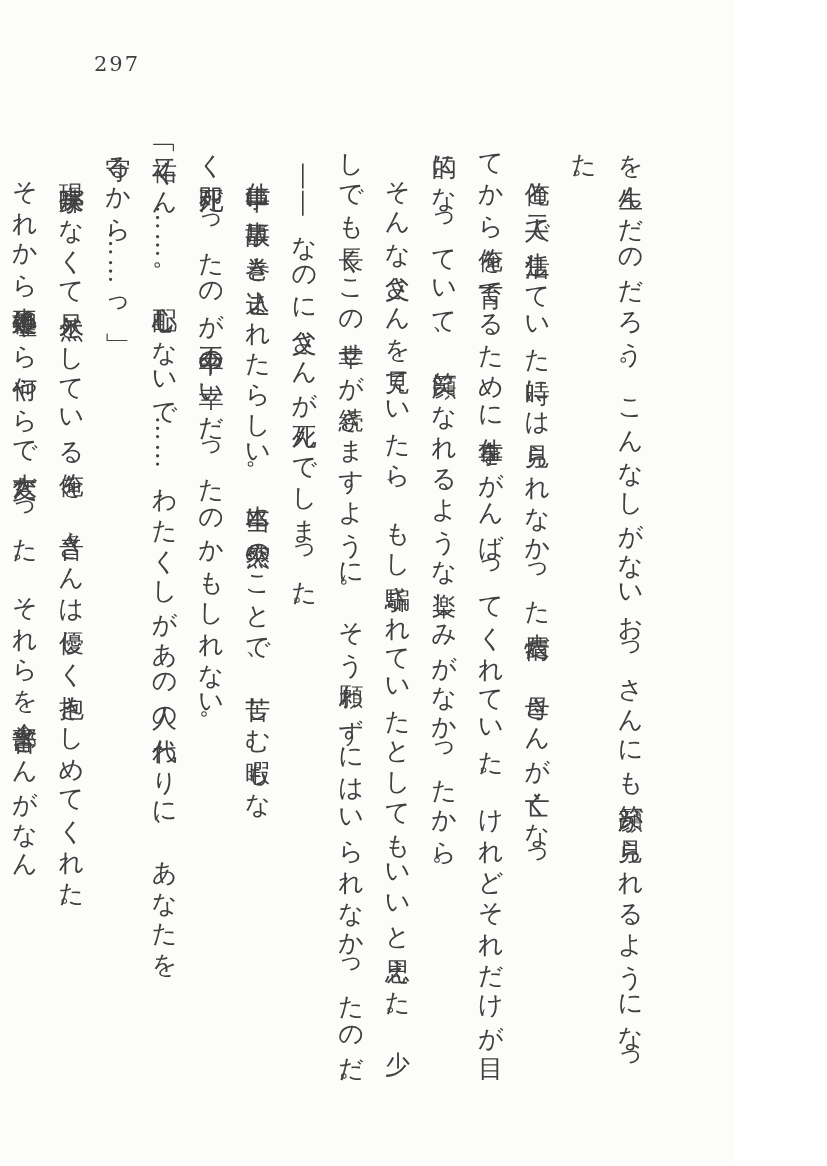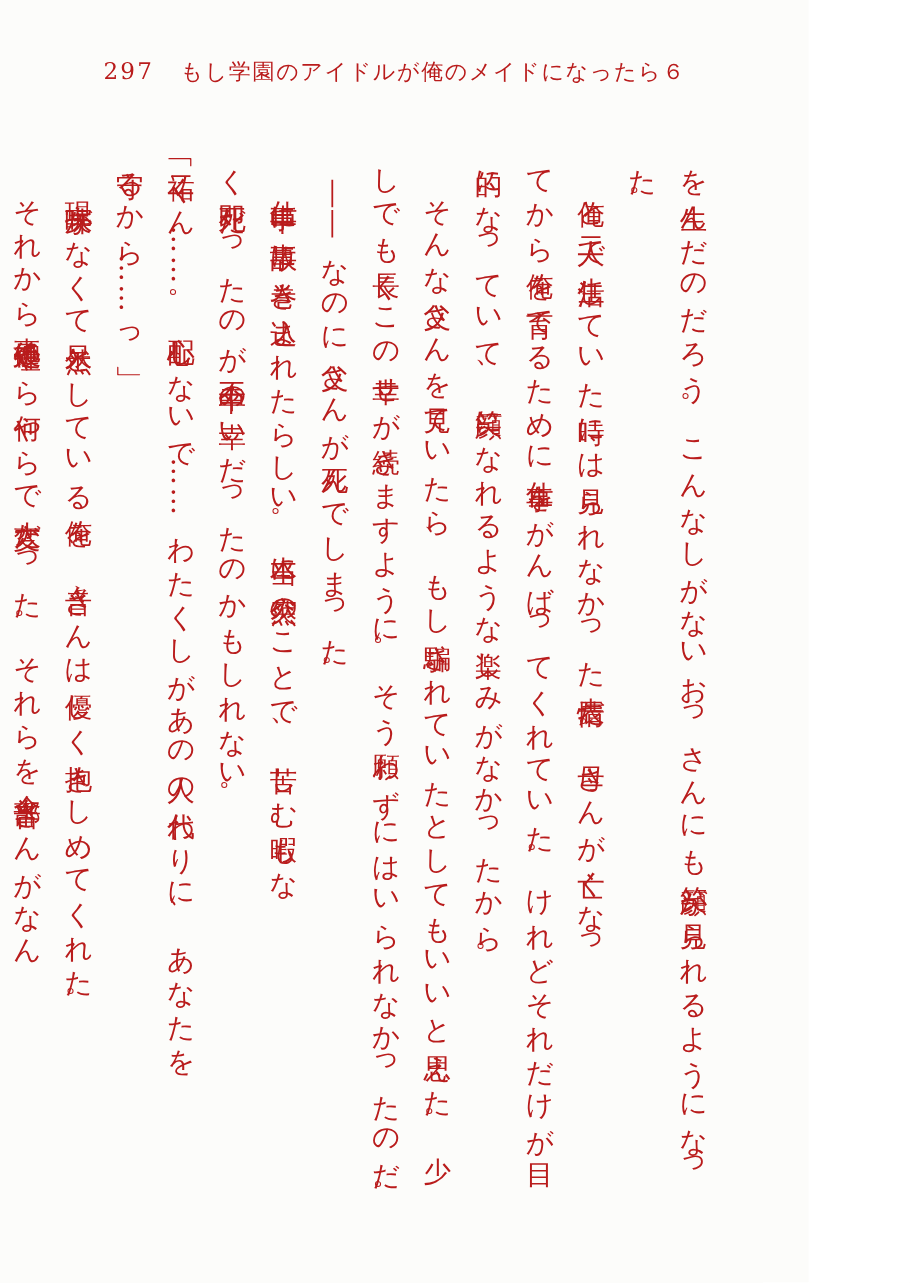--- a/index.html
+++ b/index.html
@@ -5,21 +5,21 @@
   html, body {
     margin: 0;
     padding: 0;
     background: #ffffff;
   }
   .page {
     position: relative;
     width: 735px;
     height: 1166px;
     background: #fcfcfa;
-    color: #b91c1c;
+    color: #404040;
     font-family: "DejaVu Serif", "Liberation Serif", serif;
     overflow: hidden;
     text-decoration: underline;
   }
   
   .page-header {
     position: absolute;
     top: 52px;
     left: 94px;
     display: flex;
@@ -52,21 +52,20 @@
     margin: 0;
   }
 </style>
 </head>
 <body>
 
 <div class="page">
 
   <header class="page-header">
     <span class="page-number">297</span>
-    <span class="running-title">もし学園のアイドルが俺のメイドになったら６</span>
   </header>
 
   <main class="page-body">
     <div class="vline">を生んだのだろう。こんなしがないおっさんにも笑顔が見られるようになっ</div>
     <div class="vline">た。</div>
     <div class="vline">　俺と二人で生活していた時には見られなかった表情だ。母さんが亡くなっ</div>
     <div class="vline">てから俺を育てるために仕事をがんばってくれていた。けれどそれだけが目</div>
     <div class="vline">的になっていて、笑顔になれるような楽しみがなかったから。</div>
     <div class="vline">　そんな父さんを見ていたら、もし騙されていたとしてもいいと思えた。少</div>
     <div class="vline">しでも長くこの幸せが続きますように。そう願わずにはいられなかったのだ。</div>

